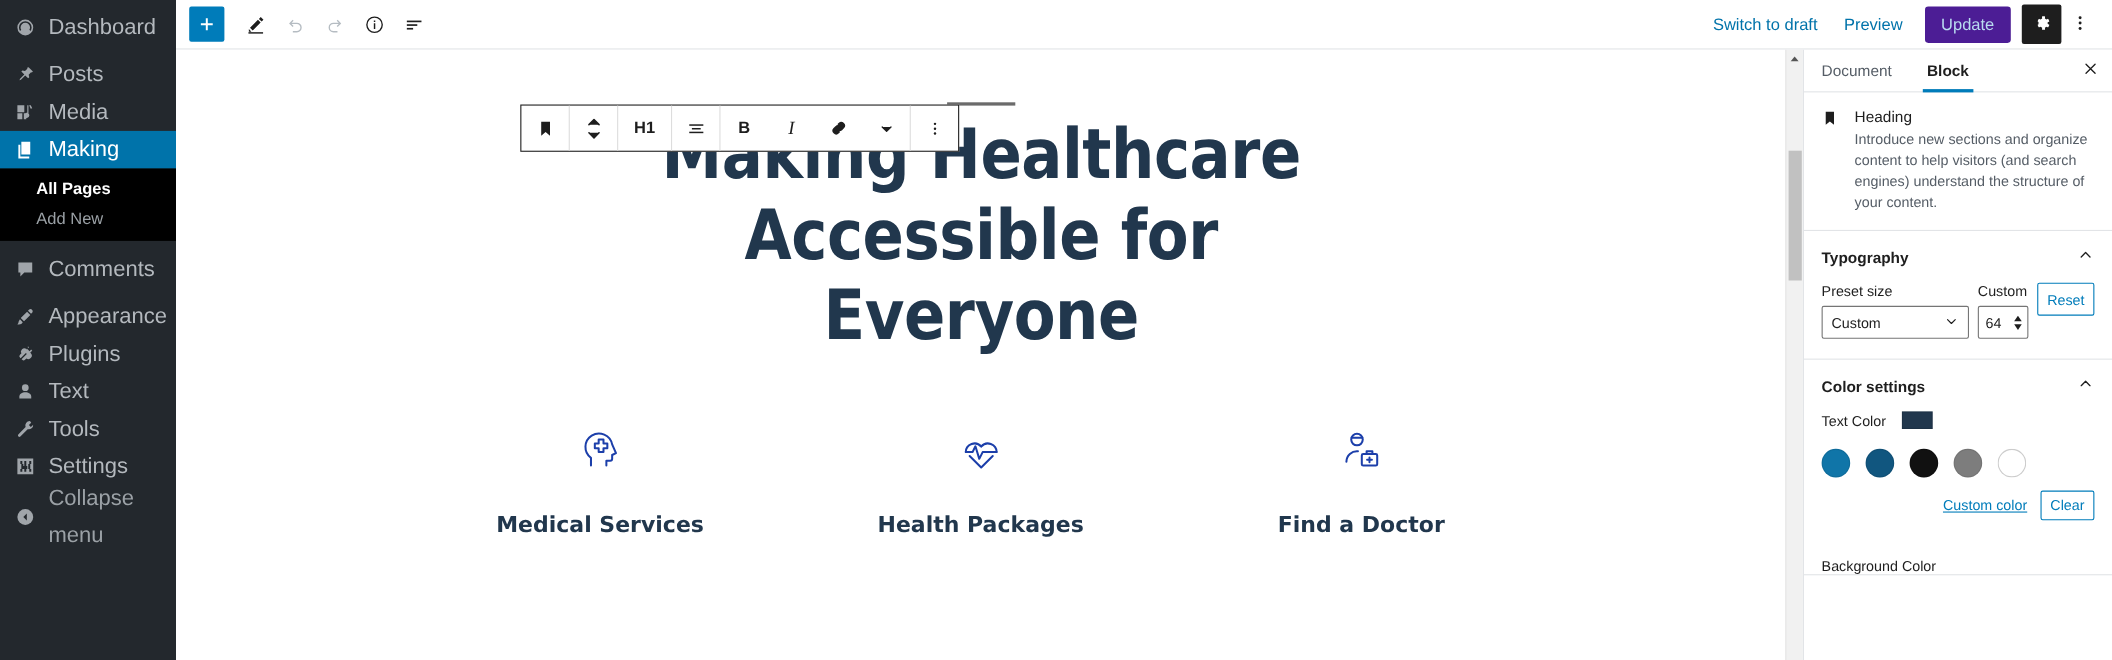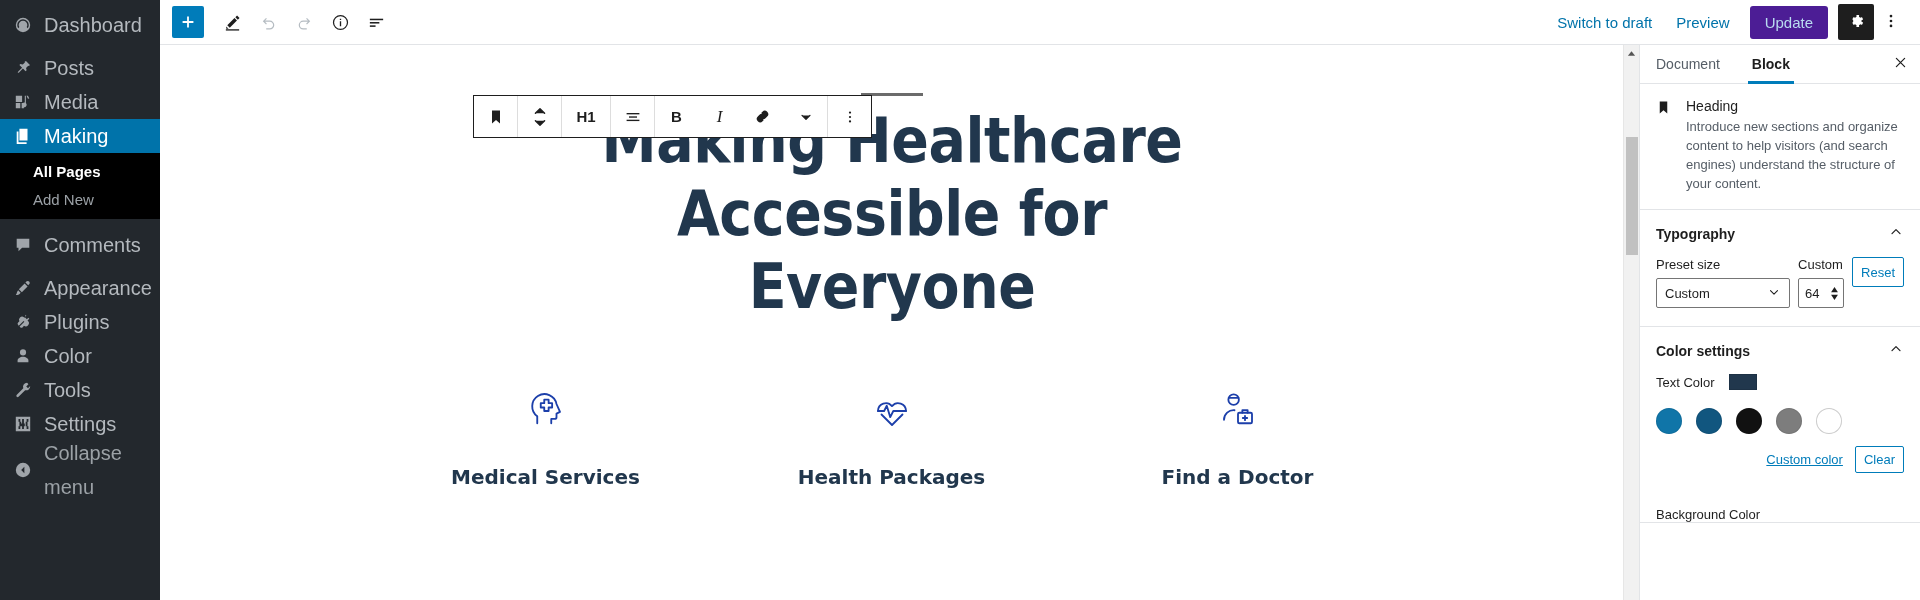--- a/index.html
+++ b/index.html
@@ -348,21 +348,21 @@
       <span class="mi-label">Plugins</span>
     </div>
 
     <div class="menu-item">
       <span class="mi-ico">
         <svg width="18" height="18" viewBox="0 0 20 20" fill="#a0a5aa">
             <circle cx="10" cy="6" r="3.4"></circle>
             <path d="M10 10.7c-3.3 0-6 1.9-6 4.3V17h12v-2c0-2.4-2.7-4.3-6-4.3z"></path>
           </svg>
       </span>
-      <span class="mi-label">Color</span>
+      <span class="mi-label">Text</span>
     </div>
 
     <div class="menu-item">
       <span class="mi-ico">
         <svg width="18" height="18" viewBox="0 0 20 20" fill="#a0a5aa">
             <path d="M14.5 2a4.5 4.5 0 00-4.2 6.1L2.9 15.5a1.5 1.5 0 002.1 2.1l7.4-7.4A4.5 4.5 0 0018 5.6l-2.4 2.4-2-2L16 3.6a4.5 4.5 0 00-1.5-1.6z"></path>
           </svg>
       </span>
       <span class="mi-label">Tools</span>
     </div>

